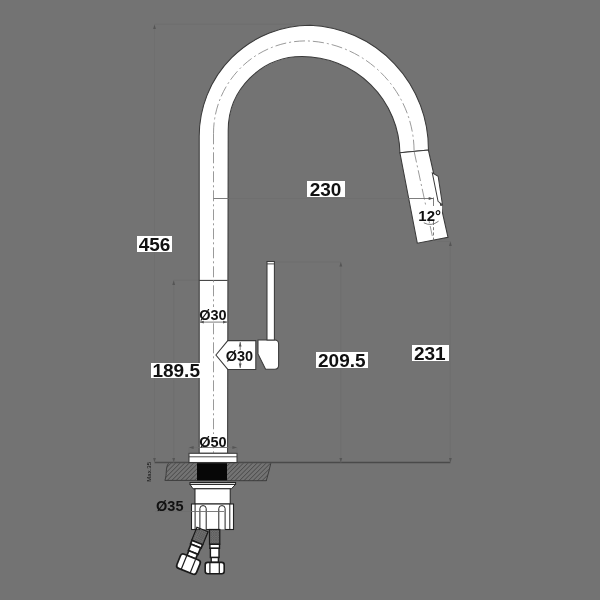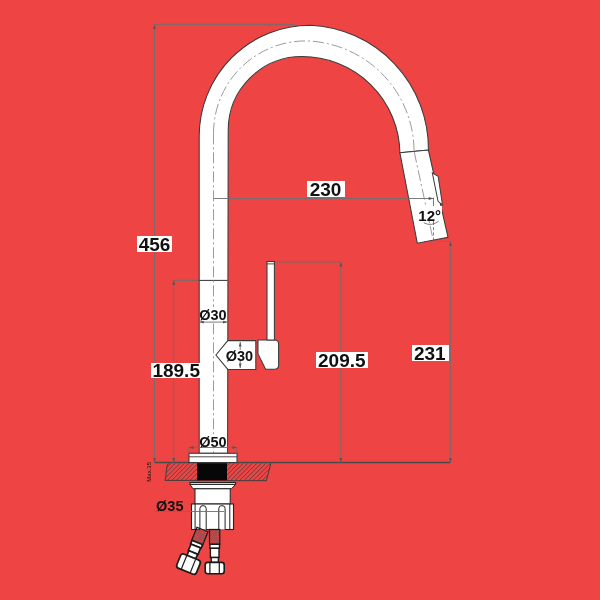--- a/index.html
+++ b/index.html
@@ -1,16 +1,16 @@
 <!DOCTYPE html>
 <html><head>
 <meta charset="utf-8">
 <style>
 html,body{margin:0;padding:0;background:#ffffff;}
-.page{width:600px;height:600px;position:relative;background:#ef4444;
+.page{width:600px;height:600px;position:relative;background:#737373;
  font-family:"Liberation Sans", sans-serif;}
 text{font-family:"Liberation Sans", sans-serif;fill:#111;}
 .dim{font-size:19px;font-weight:bold;}
 .dia{font-size:14.5px;font-weight:bold;}
 </style>
 </head>
 <body>
 <div class="page">
 <svg width="600" height="600" viewBox="0 0 600 600">
 <defs>

